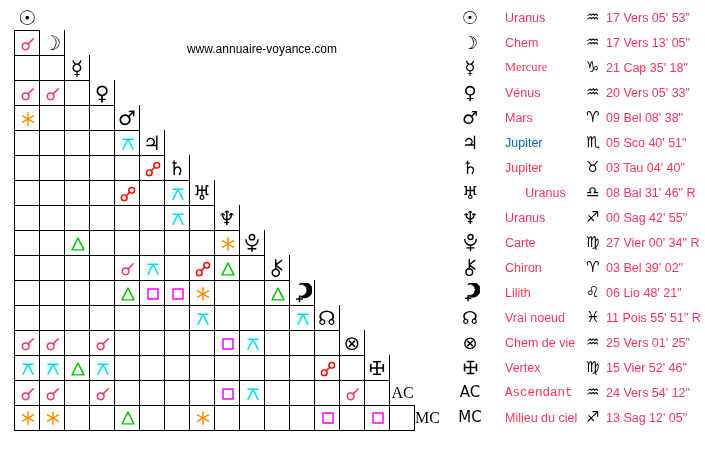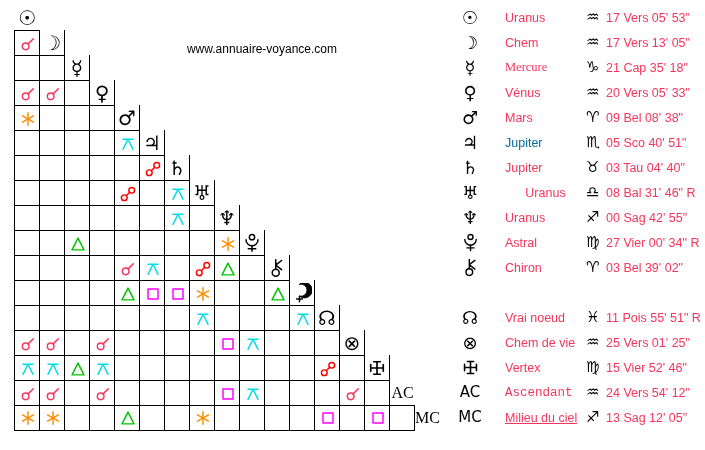--- a/index.html
+++ b/index.html
@@ -516,35 +516,46 @@
         <span class="lg-pos" style="color: rgb(245, 54, 92);">00 Sag 42' 55"</span>
       </div>
       <div class="legend-row" style="top: 230px;">
         <span class="lg-glyph">
           <svg xmlns="http://www.w3.org/2000/svg" width="19" height="19" viewBox="0 0 24 24" fill="none" stroke="#000000" stroke-width="2.2" stroke-linecap="round" stroke-linejoin="round">
             <circle cx="12" cy="5" r="3.2" stroke-width="1.8"></circle>
             <path d="M4.8 8.2 a7.2 7.2 0 0 0 14.4 0" stroke-width="1.8"></path>
             <path d="M12 15.4 V22 M7.5 18.8 H16.5" stroke-width="1.8"></path>
           </svg>
         </span>
-        <span class="lg-name" style="color: rgb(245, 54, 92);">Astral</span>
+        <span class="lg-name" style="color: rgb(245, 54, 92);">Carte</span>
         <span class="lg-sign">♍</span>
         <span class="lg-pos" style="color: rgb(245, 54, 92);">27 Vier 00' 34" R</span>
       </div>
       <div class="legend-row" style="top: 255px;">
         <span class="lg-glyph">
           <svg xmlns="http://www.w3.org/2000/svg" width="19" height="19" viewBox="0 0 24 24" fill="none" stroke="#000000" stroke-width="2.2" stroke-linecap="round" stroke-linejoin="round">
             <circle cx="10.5" cy="17.8" r="4.2" stroke-width="1.8"></circle>
             <path d="M10.5 13.6 V2 M17.5 3 L10.5 8.5 L17.5 14" stroke-width="1.8"></path>
           </svg>
         </span>
         <span class="lg-name" style="color: rgb(245, 54, 92);">Chiron</span>
         <span class="lg-sign">♈</span>
         <span class="lg-pos" style="color: rgb(245, 54, 92);">03 Bel 39' 02"</span>
       </div>
+      <div class="legend-row" style="top: 280px;">
+        <span class="lg-glyph">
+          <svg xmlns="http://www.w3.org/2000/svg" width="19" height="19" viewBox="0 0 24 24" fill="none" stroke="#000000" stroke-width="2.2" stroke-linecap="round" stroke-linejoin="round">
+            <path d="M9 1.5 A7.3 7.3 0 1 1 9 15.7 A9.3 9.3 0 1 0 9 1.5 Z" fill="#000000" stroke-width="1"></path>
+            <path d="M9 16 V22.5 M5.5 19.3 H12.5" stroke-width="1.8"></path>
+          </svg>
+        </span>
+        <span class="lg-name" style="color: rgb(245, 54, 92);">Lilith</span>
+        <span class="lg-sign">♌</span>
+        <span class="lg-pos" style="color: rgb(245, 54, 92);">06 Lio 48' 21"</span>
+      </div>
       <div class="legend-row" style="top: 305px;">
         <span class="lg-glyph">☊</span>
         <span class="lg-name" style="color: rgb(245, 54, 92);">Vrai noeud</span>
         <span class="lg-sign">♓</span>
         <span class="lg-pos" style="color: rgb(245, 54, 92);">11 Pois 55' 51" R</span>
       </div>
       <div class="legend-row" style="top: 330px;">
         <span class="lg-glyph">⊗</span>
         <span class="lg-name" style="color: rgb(245, 54, 92);">Chem de vie</span>
         <span class="lg-sign">♒</span>
@@ -561,18 +572,18 @@
         <span class="lg-pos" style="color: rgb(245, 54, 92);">15 Vier 52' 46"</span>
       </div>
       <div class="legend-row" style="top: 380px;">
         <span class="lg-glyph acmc">AC</span>
         <span class="lg-name" style="color: rgb(245, 54, 92); font-family: Liberation Mono, monospace;">Ascendant</span>
         <span class="lg-sign">♒</span>
         <span class="lg-pos" style="color: rgb(245, 54, 92);">24 Vers 54' 12"</span>
       </div>
       <div class="legend-row" style="top: 405px;">
         <span class="lg-glyph acmc">MC</span>
-        <span class="lg-name" style="color: rgb(245, 54, 92); text-decoration: underline;">Milieu du ciel</span>
+        <span class="lg-name" style="color: rgb(245, 54, 92);">Milieu du ciel</span>
         <span class="lg-sign">♐</span>
         <span class="lg-pos" style="color: rgb(245, 54, 92);">13 Sag 12' 05"</span>
       </div>
     </div>
 </div>
 
 </body></html>

